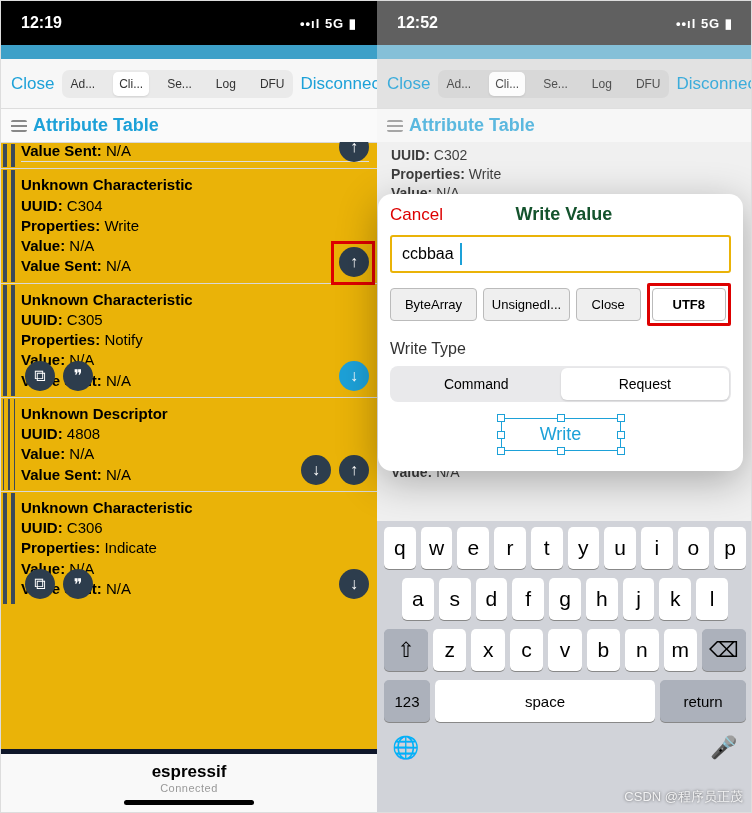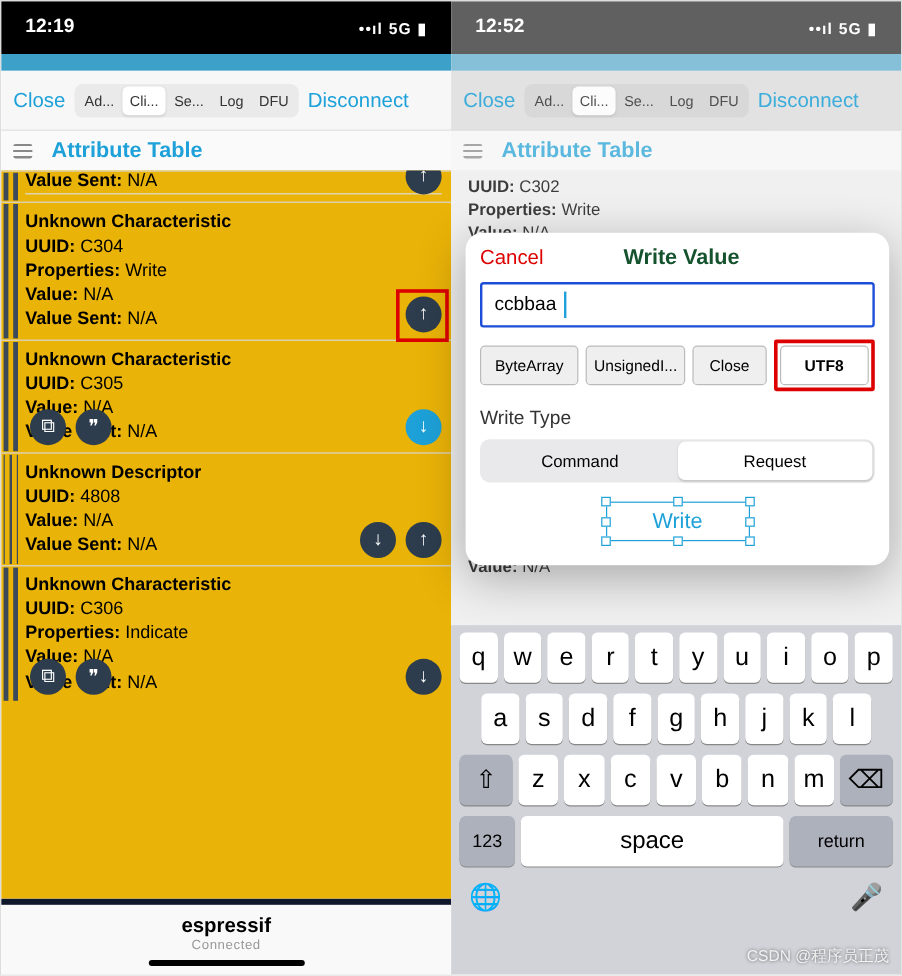--- a/index.html
+++ b/index.html
@@ -8,24 +8,24 @@
 .phone.right{background:#f0f0f0}
 .sbar{height:44px;background:#000;color:#fff;display:flex;align-items:center;padding:0 20px;font-size:16px;font-weight:600}
 .sbar .t{flex:1}
 .sbar .sig{font-size:13px;letter-spacing:1px}
 .sbar.dim{background:rgba(0,0,0,.6)}
 .topband{height:14px;background:#3da0c8}
 .topband.dim{opacity:.6}
 .hdr{height:50px;background:#f7f7f7;display:flex;align-items:center;padding:0 6px;gap:4px;border-bottom:1px solid #ddd}
 .hdr.dim{background:#e0e0e0;opacity:.85}
 .hbtn{color:#1da1d8;font-size:17px;padding:4px}
-.seg{display:flex;background:rgba(0,0,0,.05);border-radius:7px;padding:2px;gap:1px}
+.seg{display:flex;background:rgba(0,0,0,.05);border-radius:7px;padding:2px;gap:12px}
 .seg>div{font-size:12px;padding:5px 6px;border-radius:5px;color:#333}
 .seg>div.active{background:#fff;box-shadow:0 1px 2px rgba(0,0,0,.1)}
-.attr-title{display:flex;align-items:center;gap:16px;padding:6px 10px;background:#fafafa}
+.attr-title{display:flex;align-items:center;gap:6px;padding:6px 10px;background:#fafafa}
 .attr-title .burger{width:16px;height:12px;background:linear-gradient(#888 0 2px,transparent 2px 5px,#888 5px 7px,transparent 7px 10px,#888 10px 12px);border-radius:2px}
 .attr-title span{color:#1da1d8;font-size:18px;font-weight:700}
 .attr-title.dim{opacity:.7}
 .list{flex:1;overflow:hidden;background:#eab308}
 .row{border-top:1px solid #d8d8d8;display:flex}
 .bars{display:flex;flex-direction:column;gap:0;width:16px}
 .bars>div{width:3px;background:#3b4a5a;margin:1px 2px;flex:1}
 .bars{flex-direction:row;align-items:stretch}
 .rowct{flex:1;padding:6px 8px 6px 4px;position:relative}
 .ln{font-size:15px;color:#000;line-height:1.35}
@@ -35,25 +35,25 @@
 .acts{position:absolute;right:8px;bottom:6px;display:flex;gap:8px}
 .redbox{position:absolute;border:3px solid #d00;pointer-events:none}
 .footer{text-align:center;padding:8px 0 18px;border-top:5px solid #0f172a;background:#f9f9f9}
 .footer .n{font-weight:700;font-size:17px}
 .footer .s{font-size:11px;color:#999;letter-spacing:.5px}
 .homebar{position:absolute;bottom:7px;left:50%;transform:translateX(-50%);width:130px;height:5px;background:#000;border-radius:3px}
 
 .dimlist{padding:4px 14px;opacity:.75}
 .dimlist .ln{font-size:14px}
 
-.modal{position:absolute;left:12px;right:10px;top:193px;background:#fff;border-radius:14px;box-shadow:0 10px 40px rgba(0,0,0,.3);padding:10px 12px 20px}
+.modal{position:absolute;left:1px;right:10px;top:193px;background:#fff;border-radius:14px;box-shadow:0 10px 40px rgba(0,0,0,.3);padding:10px 12px 20px}
 .mhdr{display:flex;align-items:center;margin-bottom:10px}
 .mcancel{color:#d00;font-size:17px}
 .mtitle{flex:1;text-align:center;color:#14532d;font-size:18px;font-weight:600;margin-left:-46px}
-.inp{border:2px solid #1d4ed8;border-radius:3px;padding:8px 10px;font-size:16px;color:#000;margin-bottom:10px;position:relative}
+.inp{border:2px solid #eab308;border-radius:3px;padding:8px 10px;font-size:16px;color:#000;margin-bottom:10px;position:relative}
 .inp::after{content:"";position:absolute;left:68px;top:6px;bottom:6px;width:2px;background:#1da1d8}
 .fmtrow{display:flex;gap:6px;align-items:center;margin-bottom:14px}
 .fmt{border:1px solid #bbb;border-radius:4px;padding:8px 6px;font-size:13px;background:#efefef;text-align:center}
 .fmt.active{background:#fff;font-weight:600}
 .utfbox{border:3px solid #d00;padding:2px;border-radius:2px}
 .utfbox .fmt{padding:8px 20px}
 .wtlbl{font-size:16px;color:#333;margin-bottom:8px}
 .wtseg{display:flex;background:#e9e9eb;border-radius:8px;padding:2px;margin-bottom:16px}
 .wtseg>div{flex:1;text-align:center;padding:8px;font-size:14px;border-radius:6px}
 .wtseg>div.active{background:#fff;box-shadow:0 1px 2px rgba(0,0,0,.15)}
@@ -65,21 +65,21 @@
 .sh6{left:-4px;bottom:-4px}.sh7{left:50%;margin-left:-4px;bottom:-4px}.sh8{right:-4px;bottom:-4px}
 .selbord{position:absolute;inset:0;border:1.5px solid #1da1d8}
 
 .kb{background:#d1d3d9;padding:6px 4px 34px;position:relative}
 .sug{color:#333;font-size:17px;padding:8px 14px 10px}
 .krow{display:flex;gap:5px;margin:0 3px 9px;justify-content:center}
 .key{background:#fff;border-radius:5px;box-shadow:0 1px 0 #888;height:42px;flex:1;display:flex;align-items:center;justify-content:center;font-size:21px;color:#000}
 .key.special{background:#acb1bb}
 .key.shift,.key.bksp{flex:0 0 44px}
 .key.num{flex:0 0 46px;font-size:15px}
-.key.space{flex:1;font-size:20px}
+.key.space{flex:1;font-size:15px}
 .key.ret{flex:0 0 86px;font-size:15px}
 .key.globe,.key.mic{background:transparent;box-shadow:none;flex:0 0 44px;font-size:22px;color:#444}
 .watermark{position:absolute;right:10px;bottom:6px;font-size:13px;color:rgba(255,255,255,.85);text-shadow:0 0 3px rgba(0,0,0,.6)}
 </style>
 </head>
 <body>
 
 <div class="phone">
   <div class="sbar">
     <span class="t">12:19</span>
@@ -135,20 +135,21 @@
     </div>
 
     <div class="row">
       <div class="bars">
           <div></div>
           <div></div>
         </div>
       <div class="rowct">
         <div class="ln"><b>Unknown Characteristic</b></div>
         <div class="ln"><b>UUID:</b> <span>C305</span></div>
+        <div class="ln"><b>Properties:</b> <span>Notify</span></div>
         <div class="ln"><b>Value:</b> <span>N/A</span></div>
         <div class="ln"><b>Value Sent:</b> <span>N/A</span></div>
         <div class="acts" style="left:8px;right:auto">
           <span class="circle">⧉</span>
           <span class="circle">❞</span>
         </div>
         <div class="acts">
             <span class="circle blue">↓</span>
           </div>
       </div>

